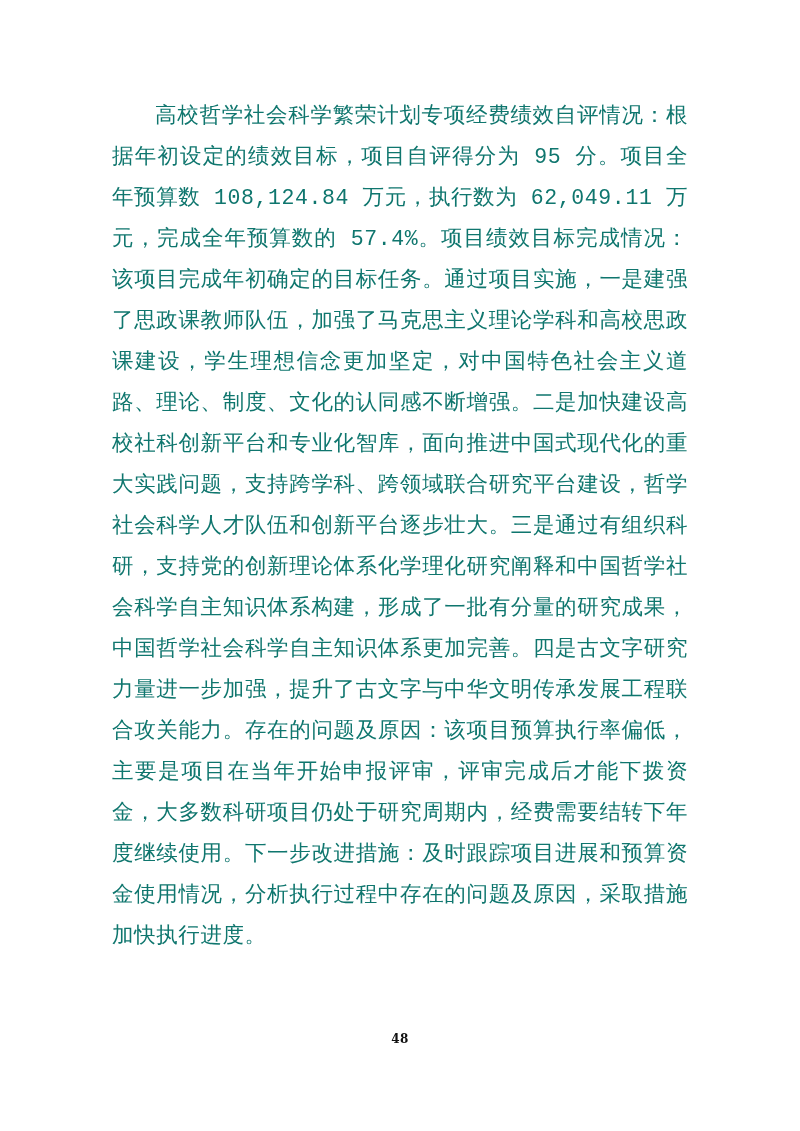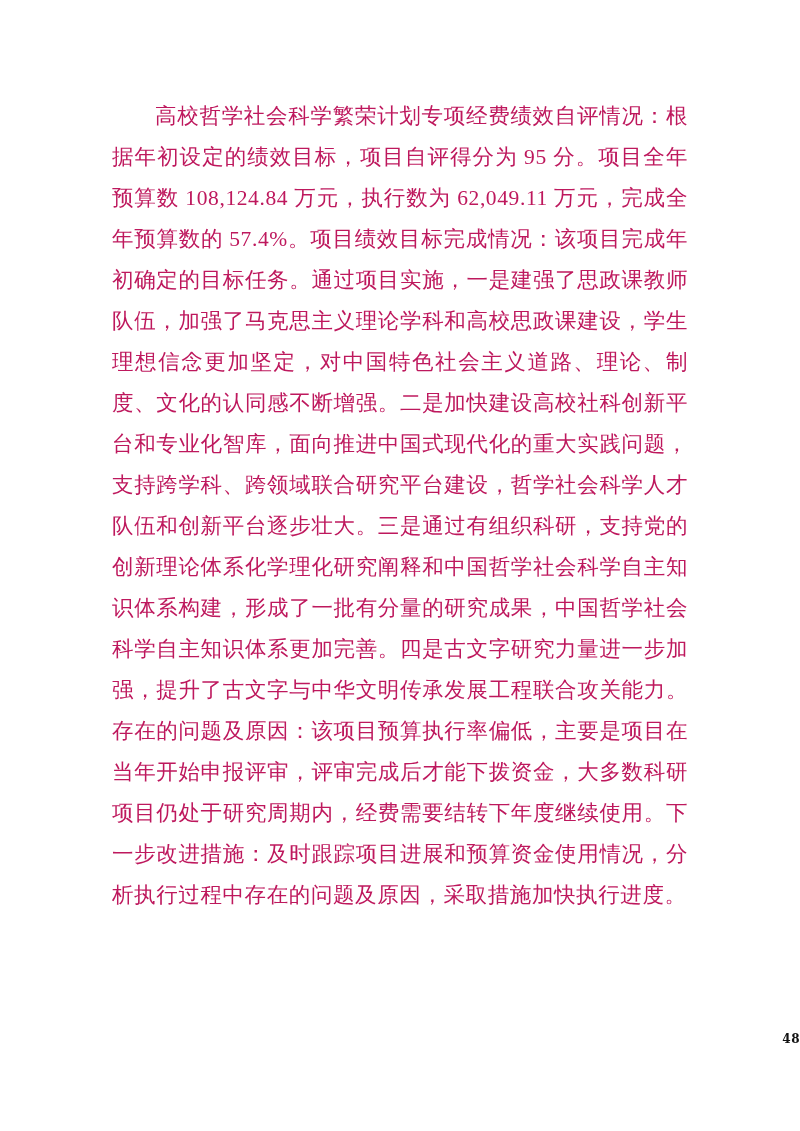--- a/index.html
+++ b/index.html
@@ -18,37 +18,37 @@
     box-sizing: border-box;
     overflow: hidden;
   }
   .page-body {
     position: absolute;
     left: 112px;
     top: 96px;
     width: 576px;
   }
   .paragraph {
-    font-family: Liberation Serif, serif;
+    font-family: Liberation Mono, monospace;
     font-size: 21.5px;
     line-height: 41px;
-    color: #be185d;
+    color: #0f766e;
     text-align: justify;
     text-justify: inter-character;
     text-indent: 2em;
     letter-spacing: 0.6px;
     word-break: break-all;
     margin: 0;
   }
   .page-number {
     position: absolute;
     left: 0;
     right: 0;
     top: 1032px;
-    text-align: right;
+    text-align: center;
     font-family: "DejaVu Serif", serif;
     font-size: 12px;
     font-weight: bold;
     color: #111111;
     letter-spacing: 0.5px;
   }
 </style>
 </head>
 <body>
 

